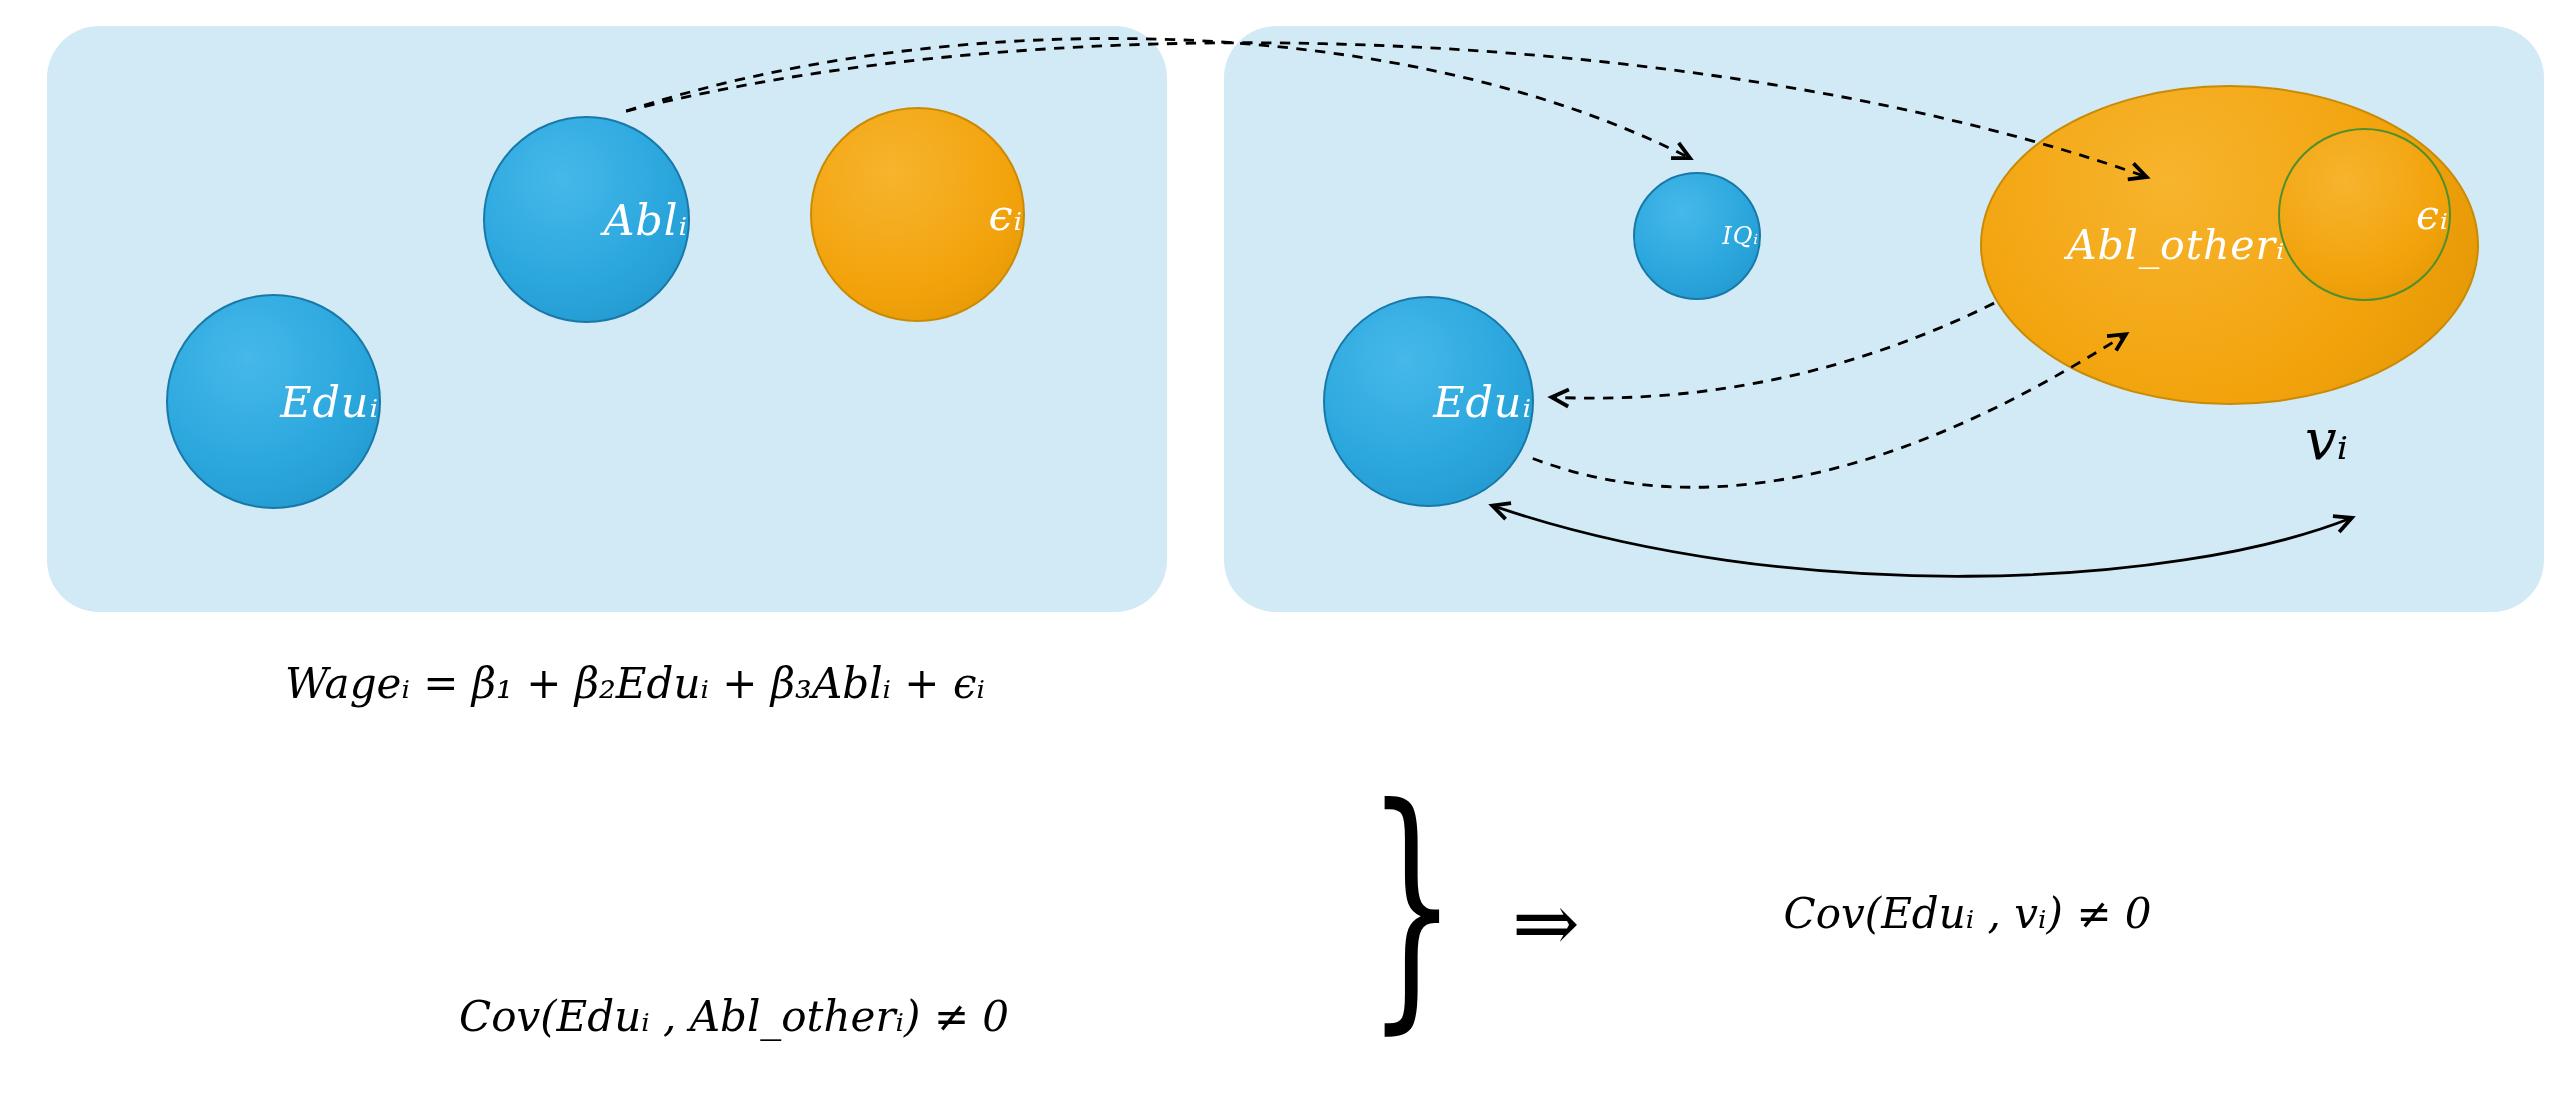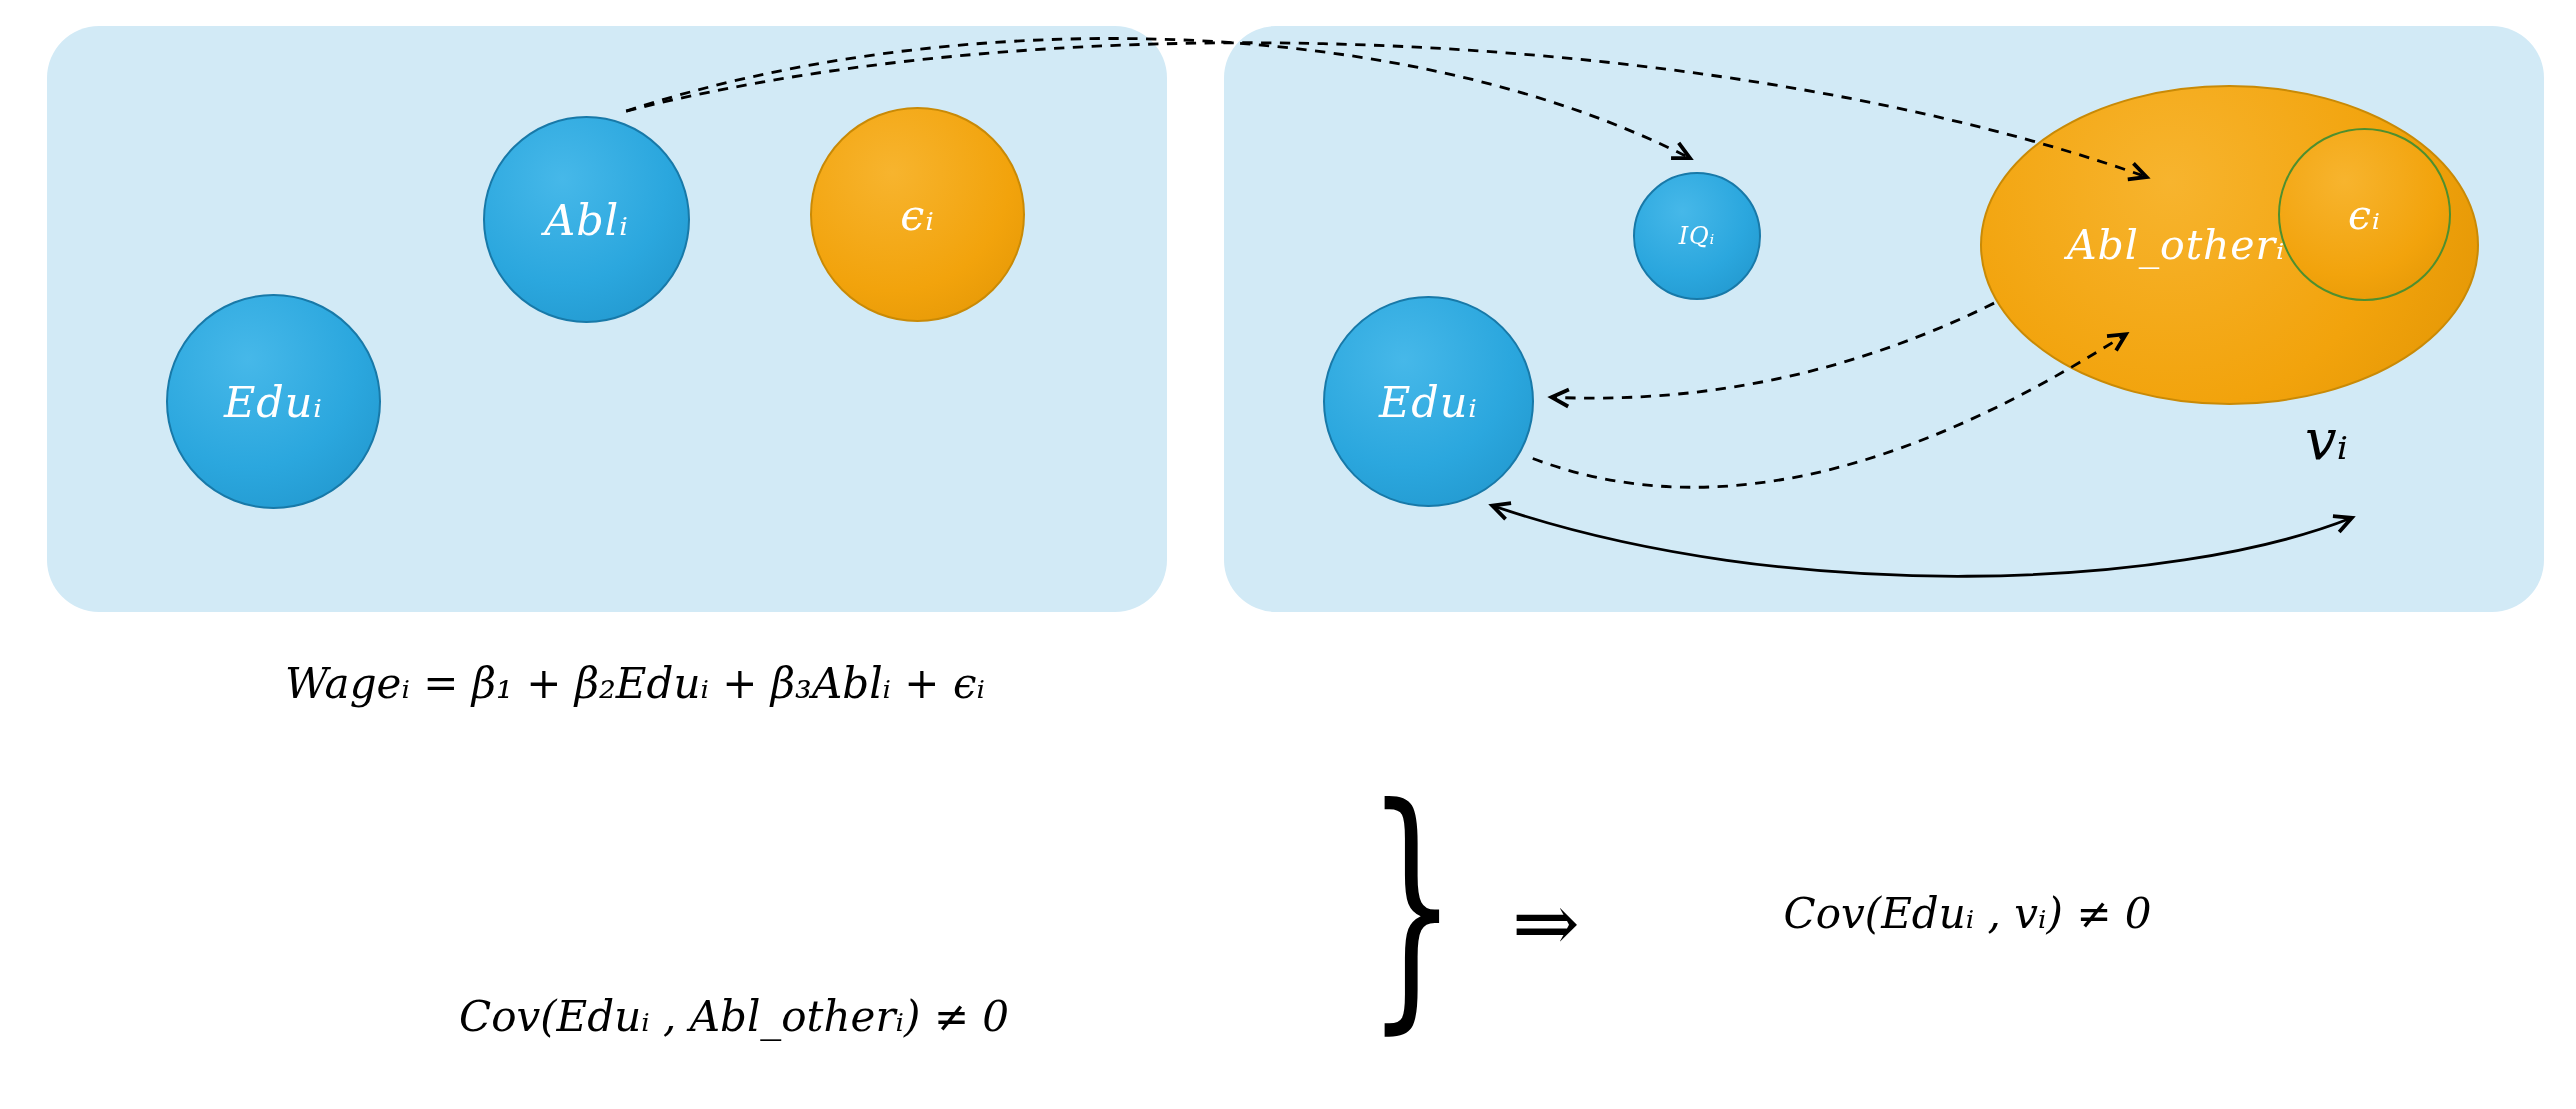--- a/index.html
+++ b/index.html
@@ -10,21 +10,21 @@
   html,body{margin:0;padding:0;background:#ffffff;}
   .canvas{
     position:relative;width:2576px;height:1109px;background:#ffffff;
     font-family:"DejaVu Serif","DejaVu Sans","Liberation Serif",serif;
     overflow:hidden;
   }
   .panel{position:absolute;background:var(--panel);border-radius:52px;z-index:1;}
   .panel-left{left:47px;top:26px;width:1120px;height:586px;}
   .panel-right{left:1224px;top:26px;width:1320px;height:586px;}
 
-  .node{position:absolute;border-radius:50%;display:flex;align-items:center;justify-content:center;z-index:2;box-sizing:border-box;}
+  .node{position:absolute;border-radius:50%;display:flex;align-items:center;justify-content:flex-end;z-index:2;box-sizing:border-box;}
   .node.blue{background:radial-gradient(circle at 38% 30%, #46b8e9 0%, var(--blue) 55%, #1f93c9 100%);border:2.8px solid var(--blue-border);}
   .node.orange{background:radial-gradient(circle at 38% 30%, #f7b42e 0%, var(--orange) 60%, #e09404 100%);border:2.8px solid var(--orange-border);}
   .node.green-edge{border:2.8px solid var(--green-border);}
   .node-label{color:#ffffff;font-style:italic;font-size:43px;letter-spacing:0.9px;}
   .node-label.small{font-size:24px;}
 
   .ellipse{border-radius:50%;justify-content:flex-start;padding-left:85px;align-items:center;}
 
   .v-label{position:absolute;font-style:italic;font-size:56px;color:var(--ink);z-index:3;}
 

